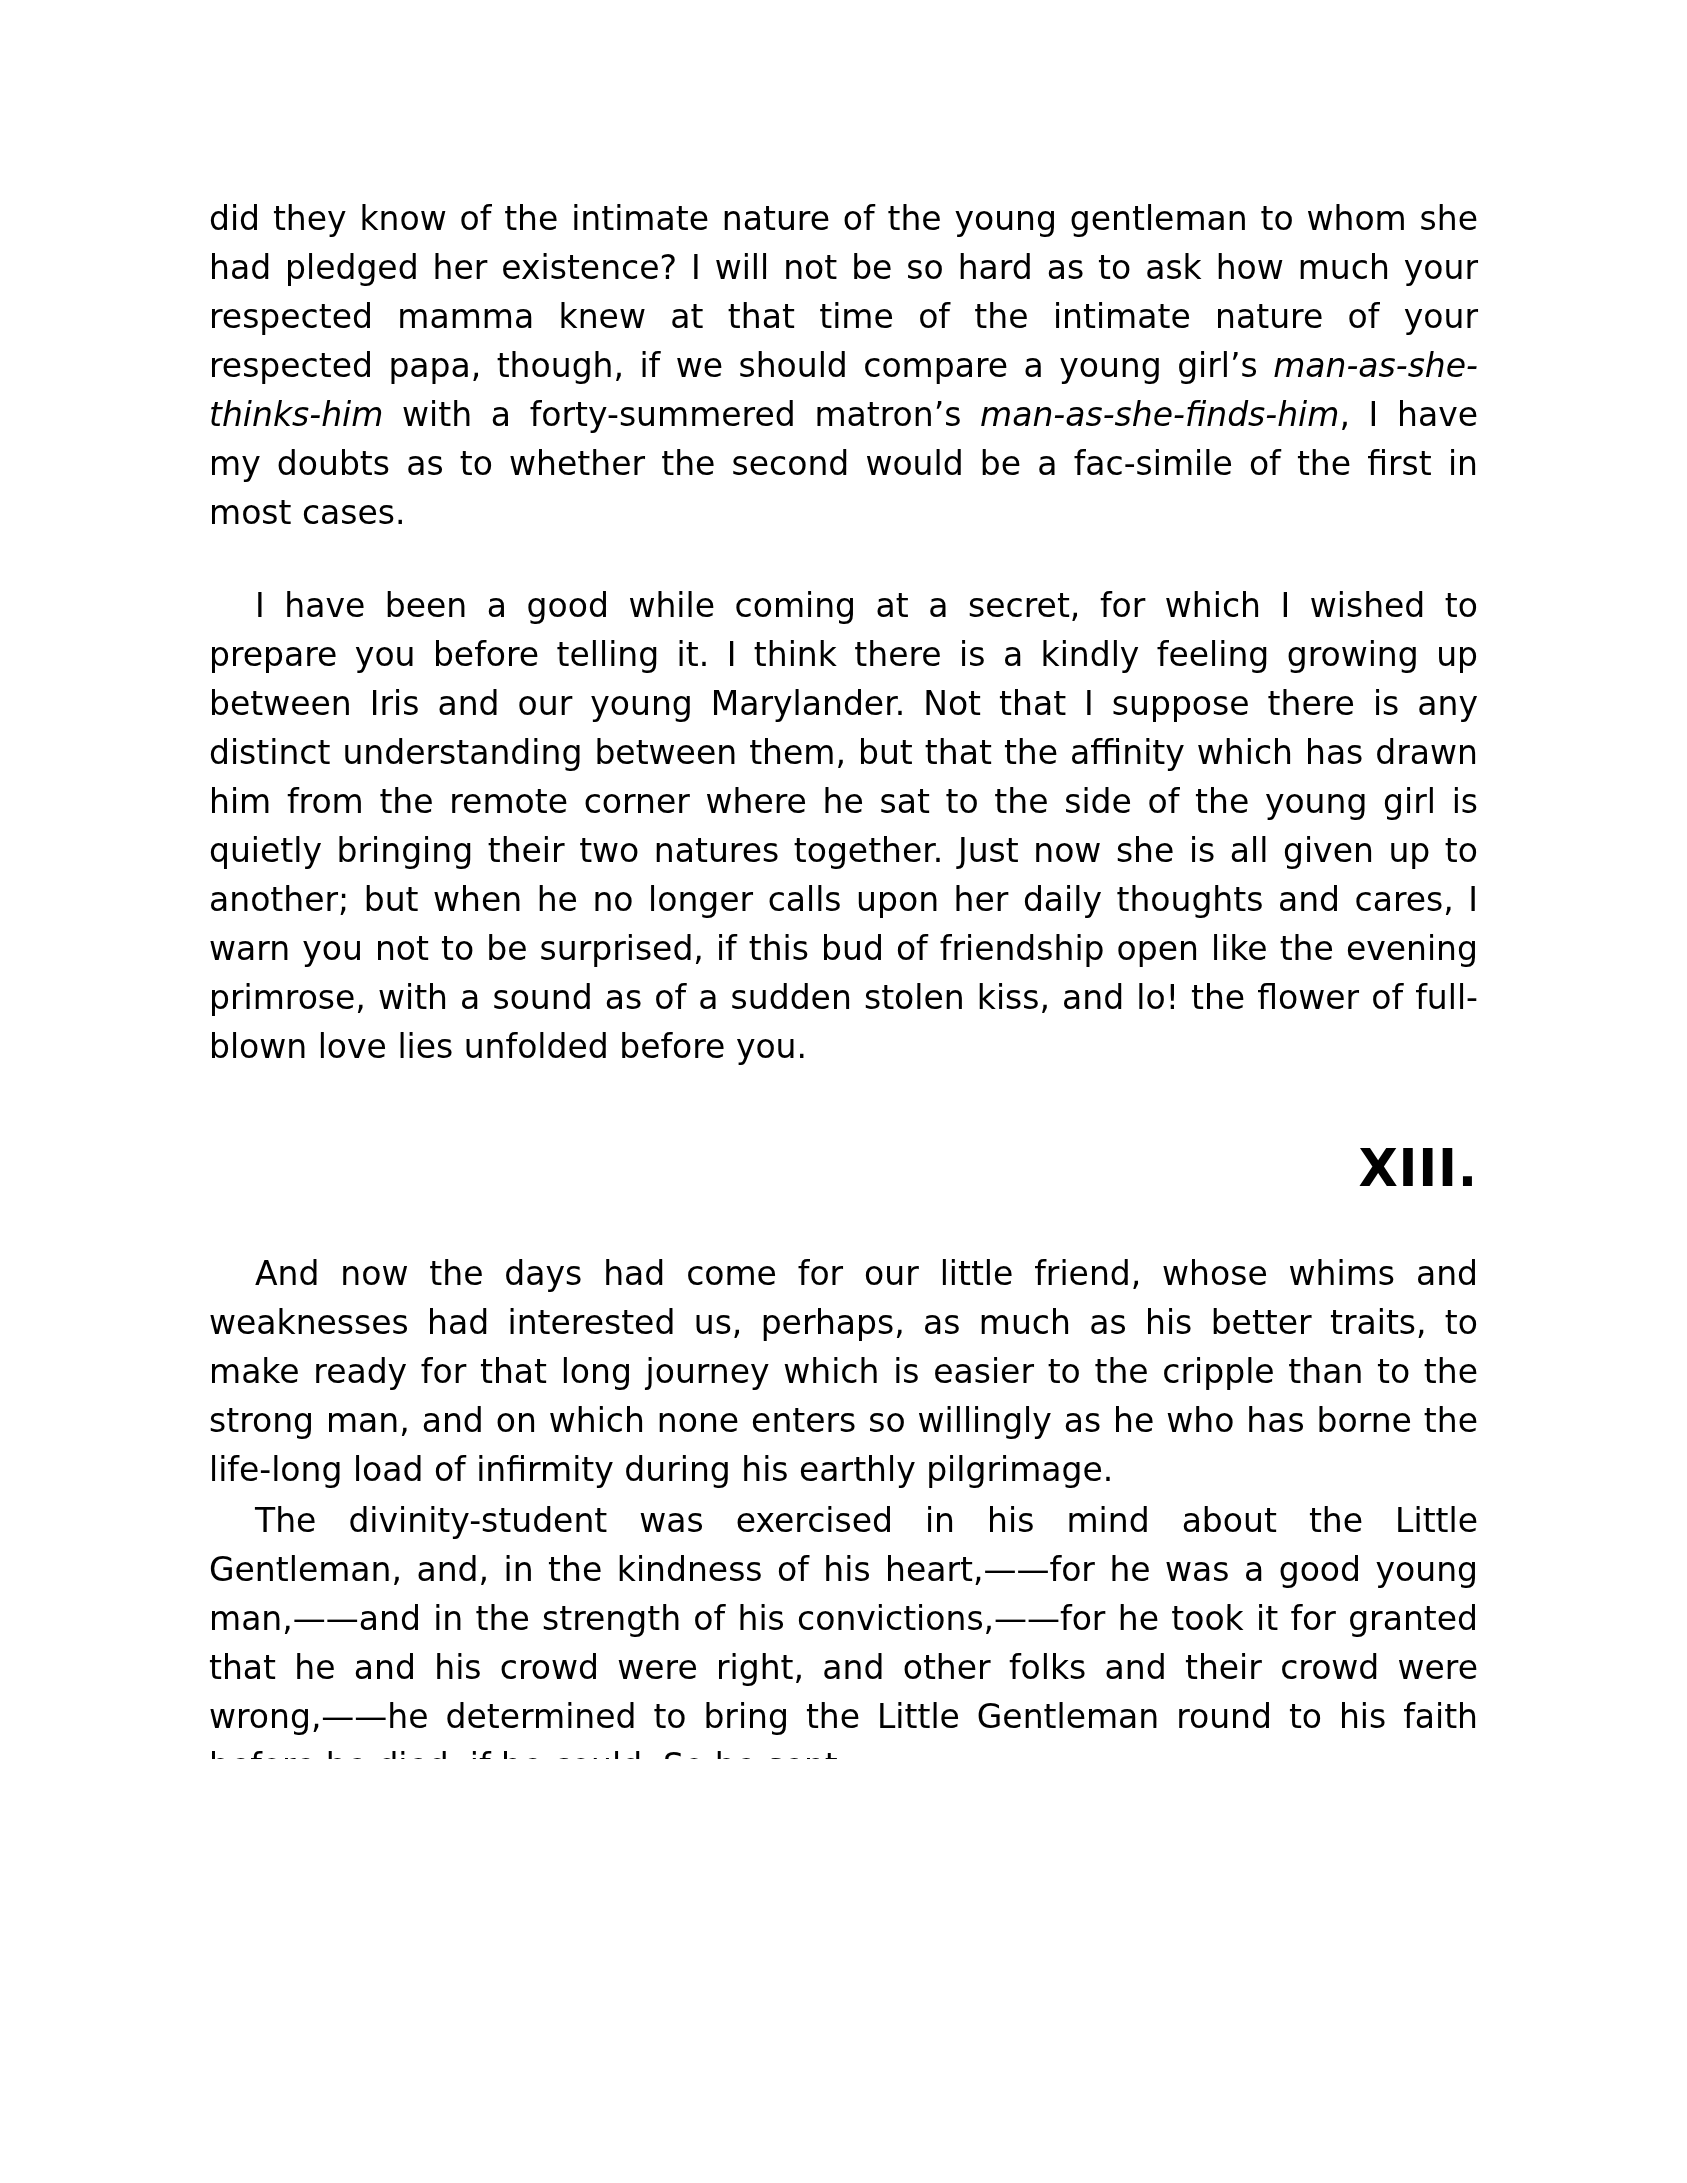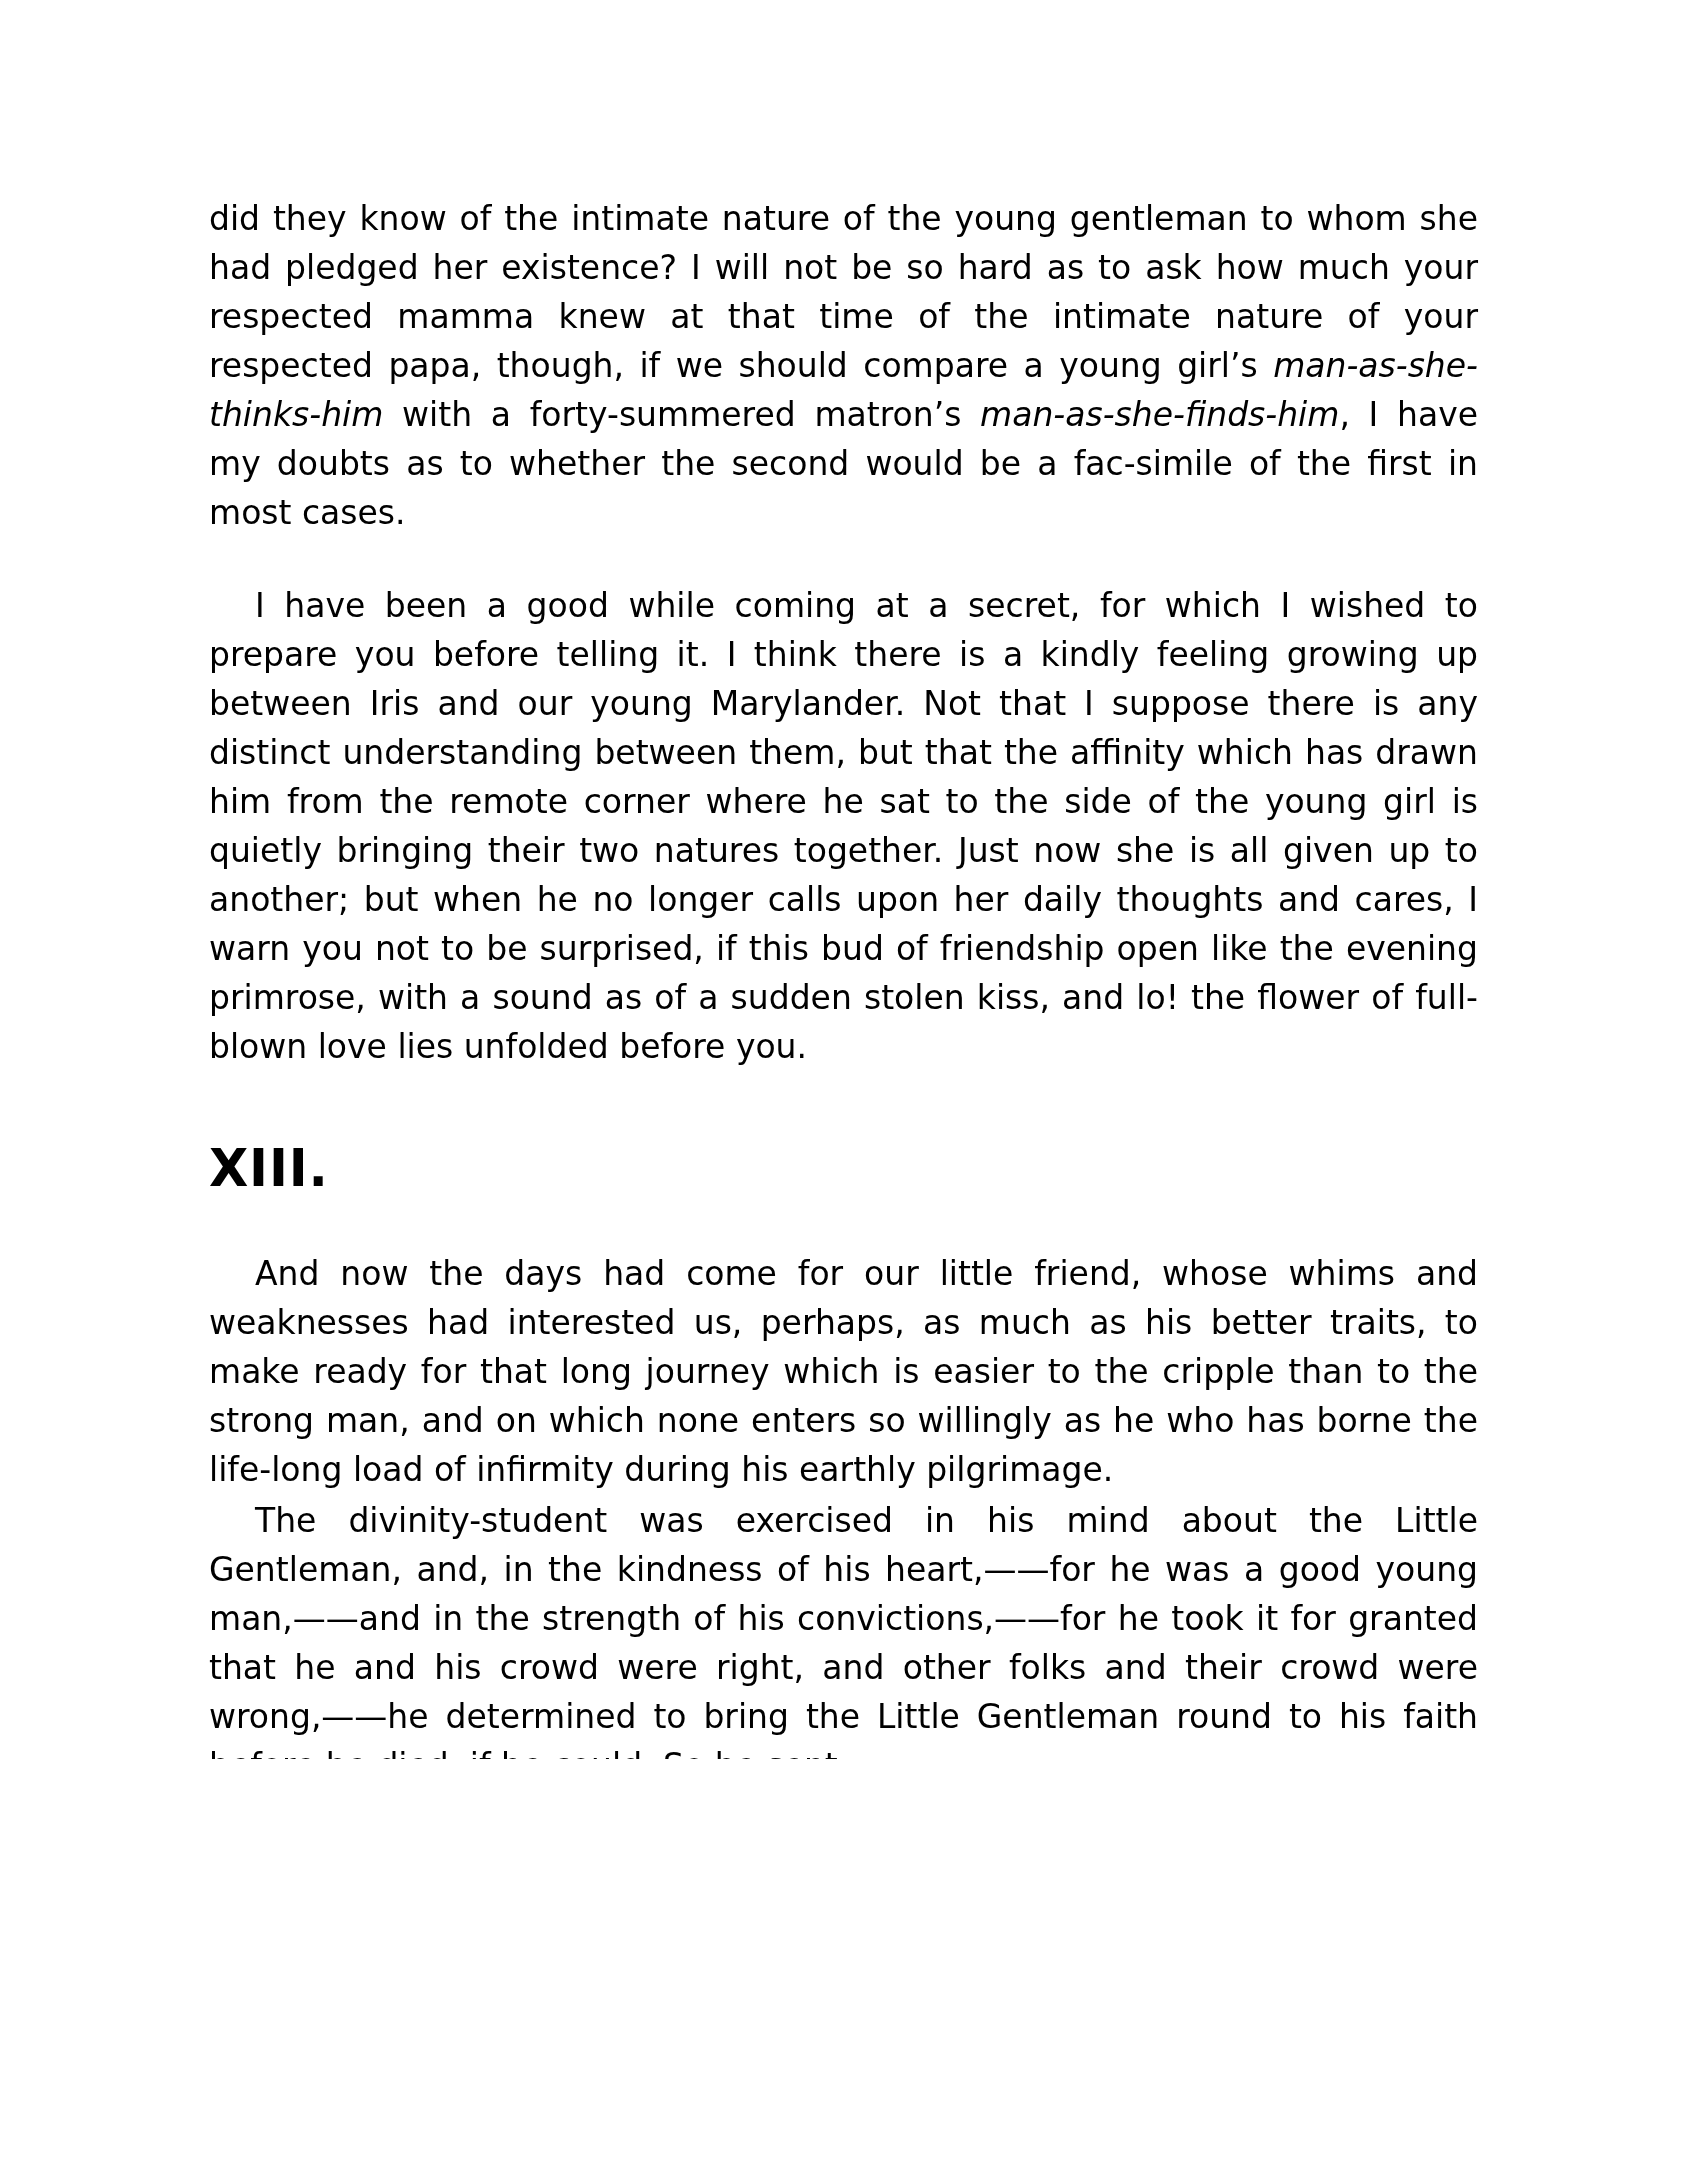--- a/index.html
+++ b/index.html
@@ -49,21 +49,21 @@
   .para-gap-small {
     margin-top: 2px;
   }
 
   .chapter-heading {
     font-family: "DejaVu Sans", sans-serif;
     font-size: 51px;
     font-weight: bold;
     line-height: 59px;
     color: #000000;
-    text-align: left;
+    text-align: right;
     margin: 0;
     padding-top: 68px;
     padding-bottom: 51px;
     letter-spacing: 0.8px;
   }
 
   em, .ital {
     font-style: italic;
   }
 

